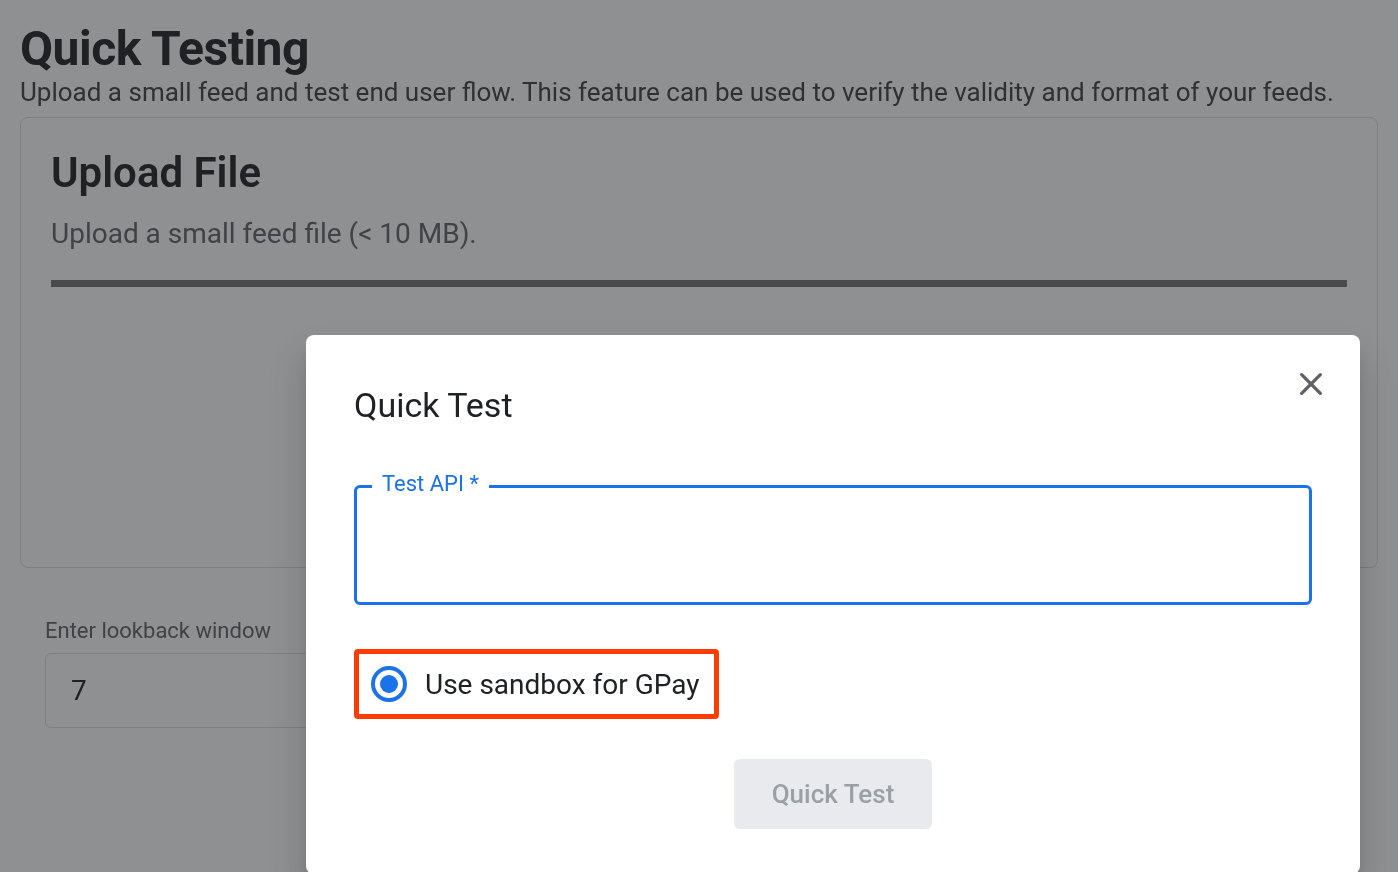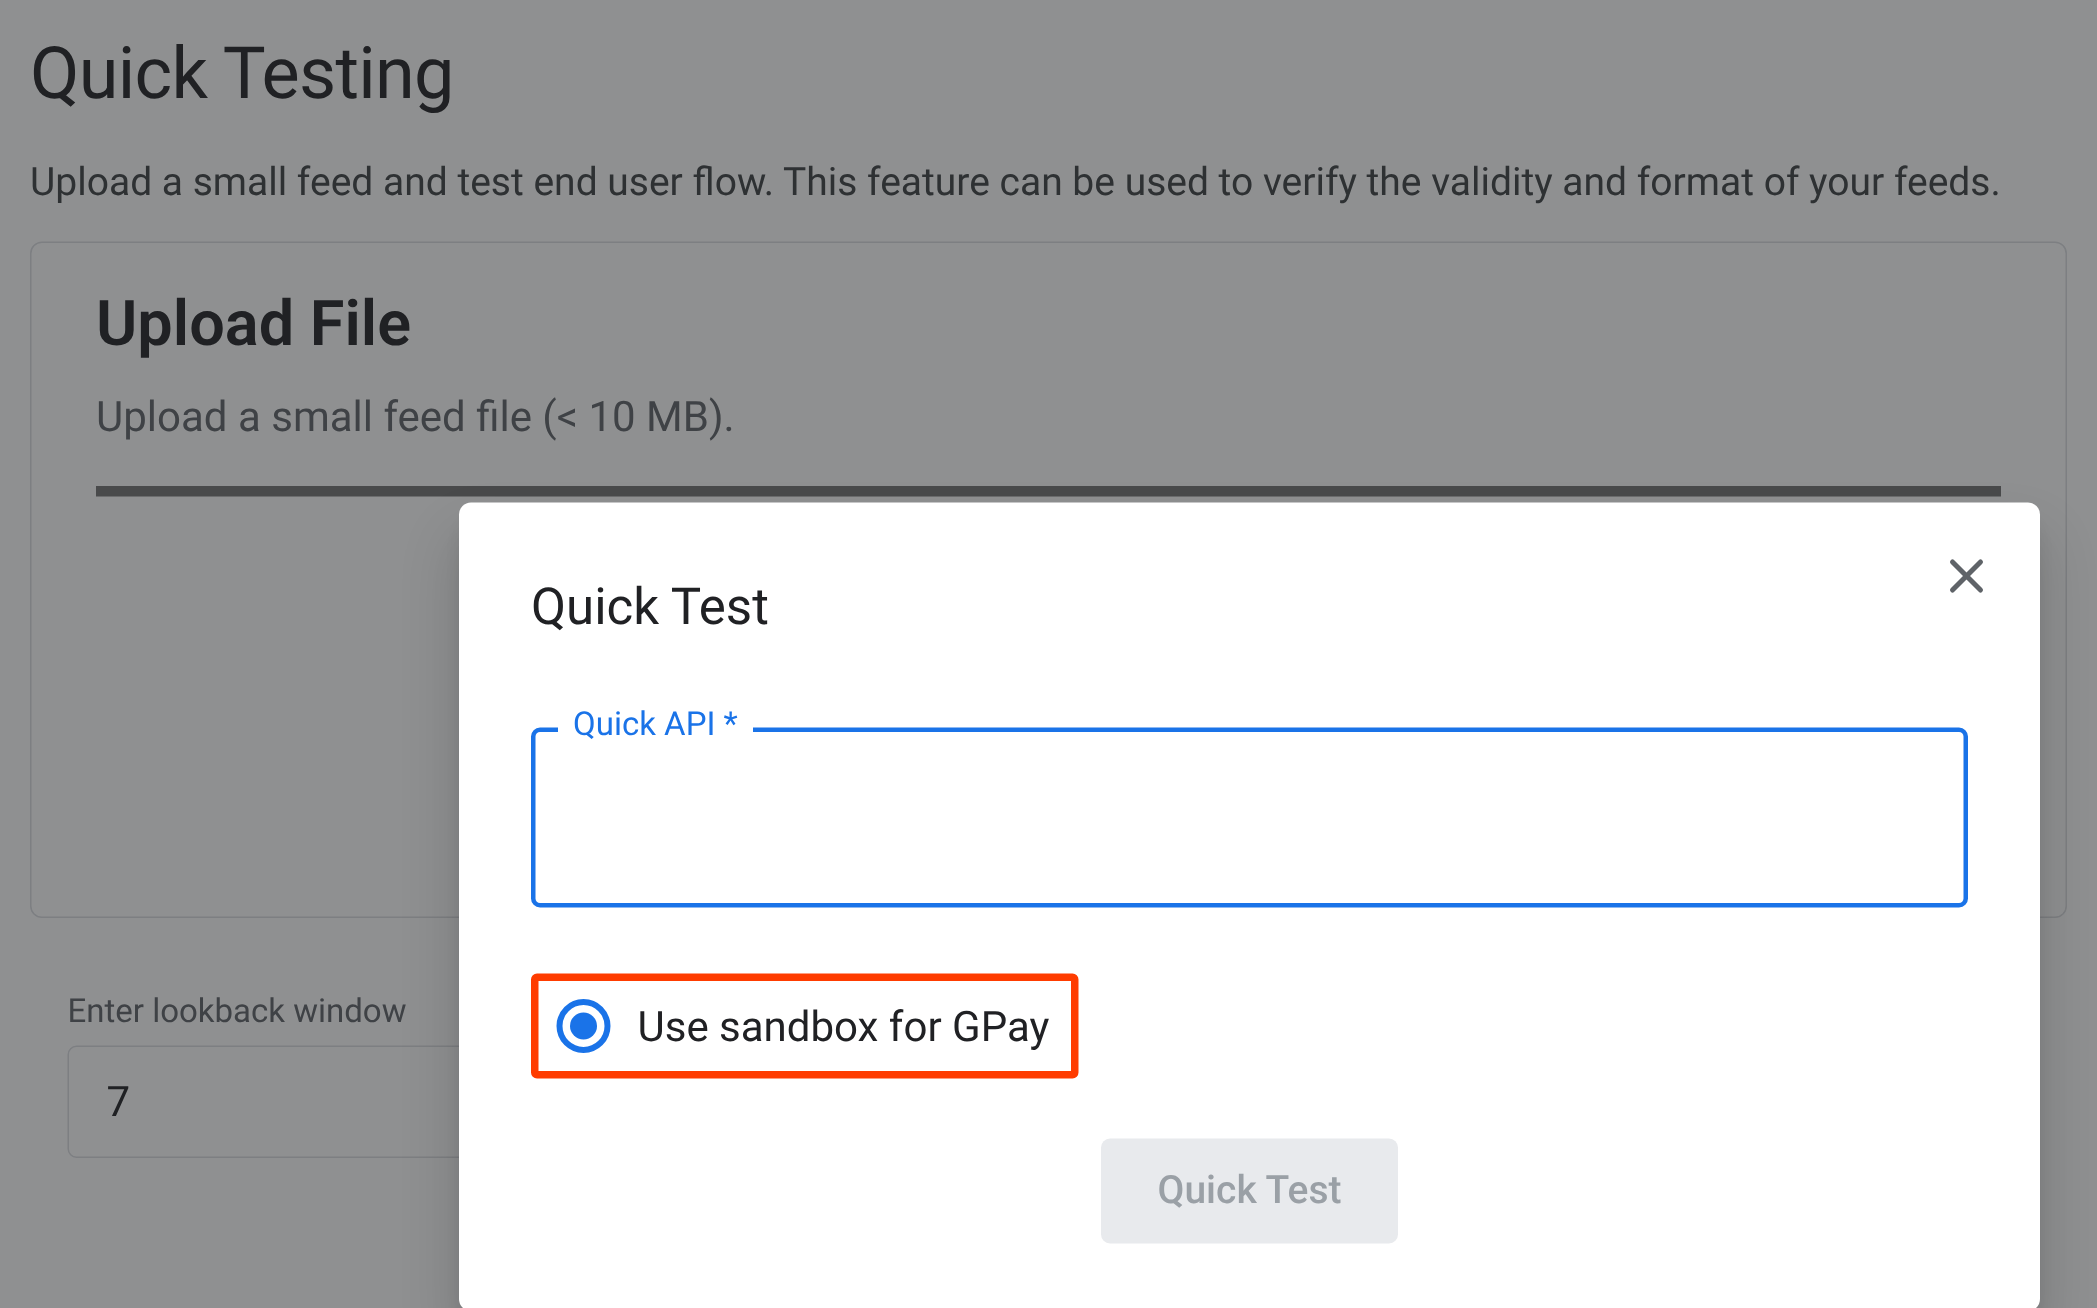--- a/index.html
+++ b/index.html
@@ -16,37 +16,36 @@
       height: 872px;
       overflow: hidden;
     }
     
     .page-content {
       padding: 20px;
     }
     
     .page-title {
       font-size: 48px;
-      font-weight: 400;
-      color: #202124;
-      margin-bottom: 30px;
+      font-weight: 700;
+      color: #202124;
       letter-spacing: -0.5px;
     }
     
     .page-subtitle {
       font-size: 26px;
       color: #3c4043;
       font-weight: 400;
     }
     
     .upload-card {
       border: 1px solid #dadce0;
       border-radius: 8px;
-      padding: 30px 43px;
-      margin-top: 24px;
+      padding: 30px 30px;
+      margin-top: 10px;
     }
     
     .upload-title {
       font-size: 42px;
       font-weight: 600;
       color: #202124;
       margin-bottom: 20px;
     }
     
     .upload-subtitle {
@@ -247,21 +246,21 @@
   <div class="close-icon">
     <svg viewBox="0 0 24 24" fill="none" stroke="currentColor" stroke-width="2.5" stroke-linecap="round">
       <line x1="5" y1="5" x2="19" y2="19"></line>
       <line x1="19" y1="5" x2="5" y2="19"></line>
     </svg>
   </div>
 
   <h2 class="dialog-title">Quick Test</h2>
 
   <div class="input-wrapper">
-    <span class="floating-label">Quick API *</span>
+    <span class="floating-label">Test API *</span>
     <textarea class="test-api-input" style=""></textarea>
   </div>
 
   <div class="radio-row">
     <div class="radio-option highlighted">
       <div class="radio-circle selected"></div>
       <span class="radio-label">Use sandbox for GPay</span>
     </div>
   </div>
 

